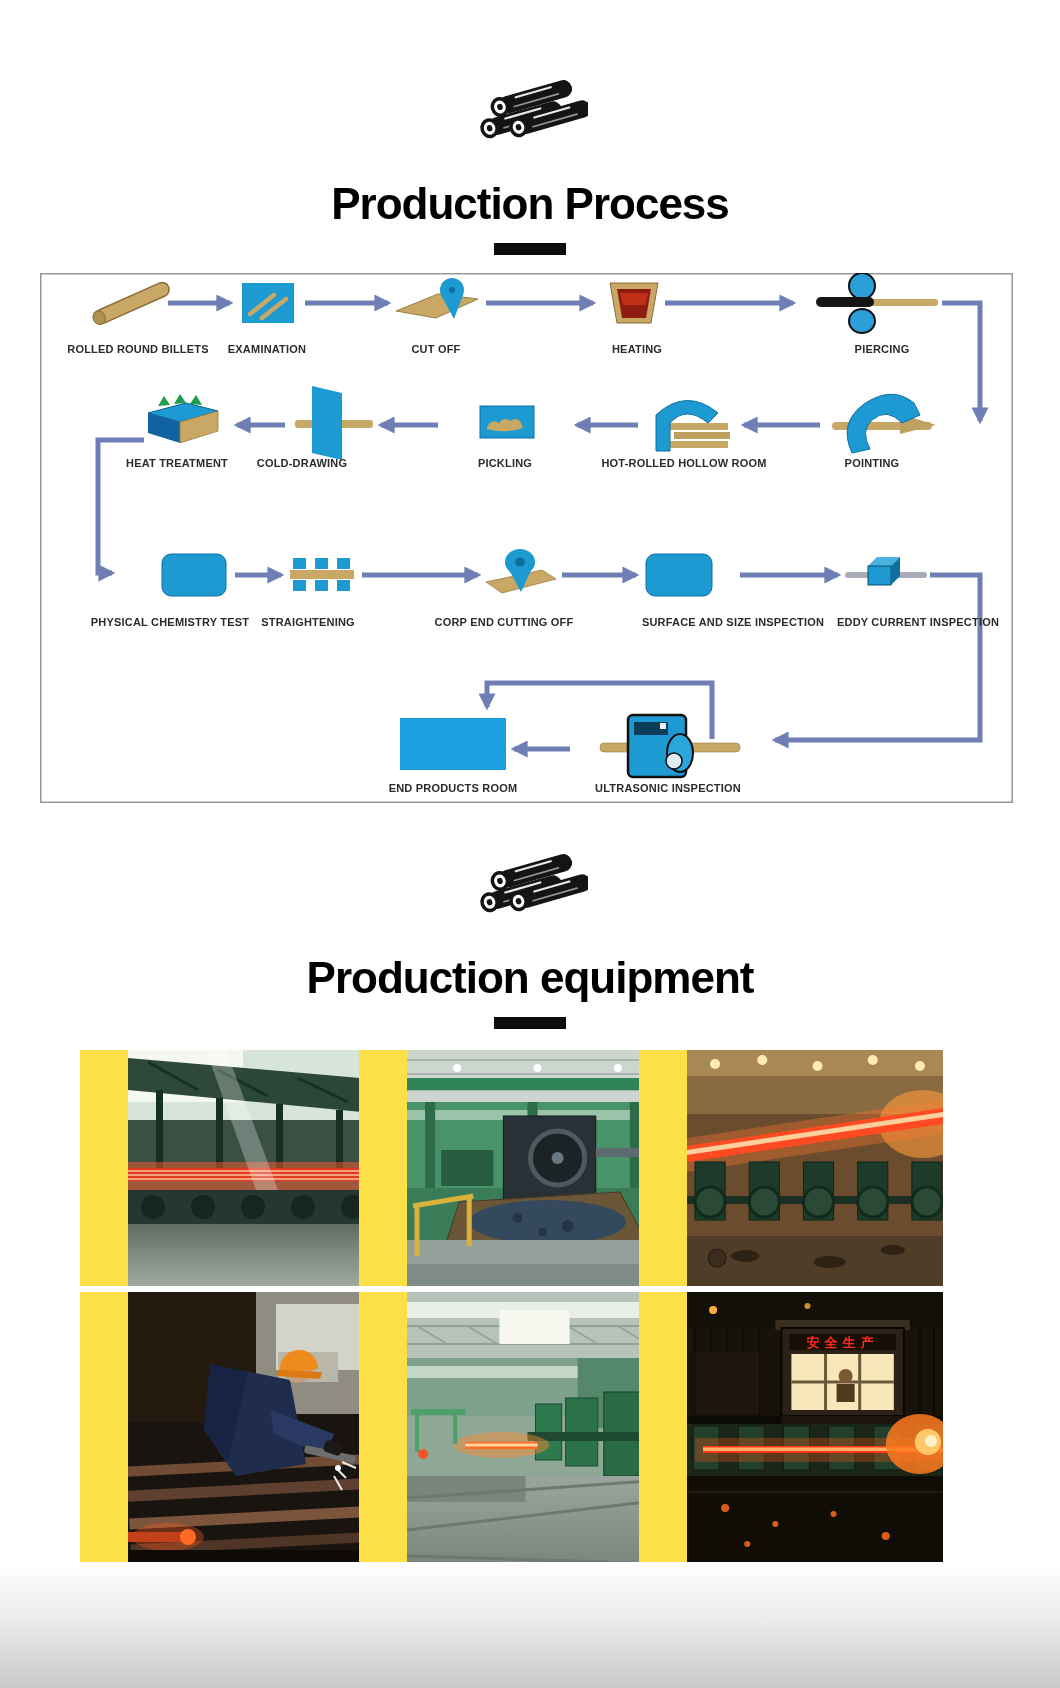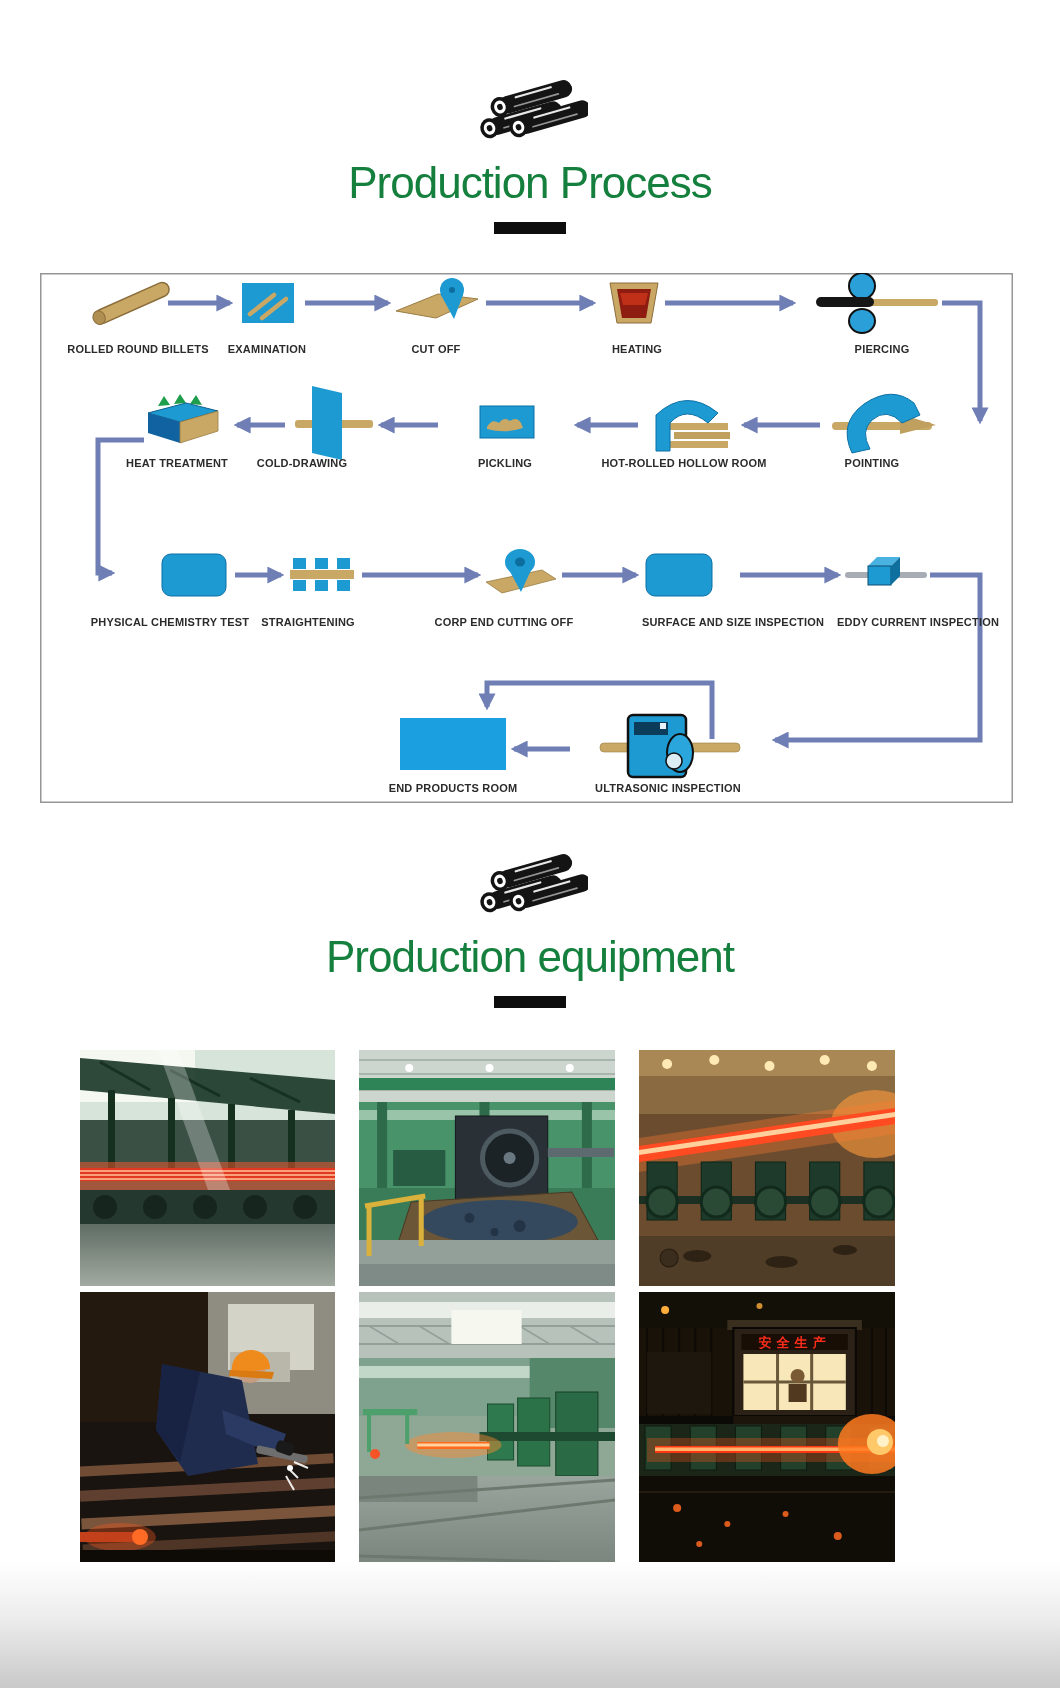--- a/index.html
+++ b/index.html
@@ -2,31 +2,31 @@
 <html><head>
 <meta charset="utf-8">
 <style>
   html,body { margin:0; padding:0; background:#ffffff; }
   .page { position:relative; width:1060px; height:1688px; margin:0 auto; background:#ffffff;
           font-family:"Liberation Sans", sans-serif; overflow:hidden; }
 
   .hdr { position:absolute; left:0; width:100%; display:flex; flex-direction:column; align-items:center; }
   .hdr1 { top:72px; }
   .hdr2 { top:846px; }
-  .sec-title { font-size:44px; font-weight:normal; color:#15803d; letter-spacing:-1px; line-height:1.05; margin-top:2px; }
+  .sec-title { font-size:44px; font-weight:bold; color:#000000; letter-spacing:-1px; line-height:1.05; margin-top:23px; }
   .hbar { width:72px; height:12px; background:#0d0d0d; margin-top:16px; }
 
   .flow { position:absolute; left:40px; top:273px; width:1034px; height:530px; }
   .cn  { fill:none; stroke:#6f7fb5; stroke-width:5; }
   .lbl { font-family:"Liberation Sans",sans-serif; font-size:11px; font-weight:bold; fill:#2b2b2b;
          text-anchor:middle; letter-spacing:.2px; }
   .sign{ font-family:"Liberation Sans",sans-serif; font-size:13px; font-weight:bold; fill:#ff2d1a;
          text-anchor:middle; letter-spacing:5px; }
 
-  .photo { position:absolute; overflow:hidden; background:#fde047; }
+  .photo { position:absolute; overflow:hidden; background:#fde047;padding-left:48px; }
   .photo svg { width:100%; height:100%; display:block; }
   .p1 { left:80px;  top:1050px; width:255px; height:236px; }
   .p2 { left:359px; top:1050px; width:256px; height:236px; }
   .p3 { left:639px; top:1050px; width:256px; height:236px; }
   .p4 { left:80px;  top:1292px; width:255px; height:272px; }
   .p5 { left:359px; top:1292px; width:256px; height:270px; }
   .p6 { left:639px; top:1292px; width:256px; height:272px; }
 
   .fade { position:absolute; left:0; top:1562px; width:100%; height:126px;
           background:linear-gradient(180deg,#ffffff 0%,#ececec 45%,#c9c9c9 100%); }

